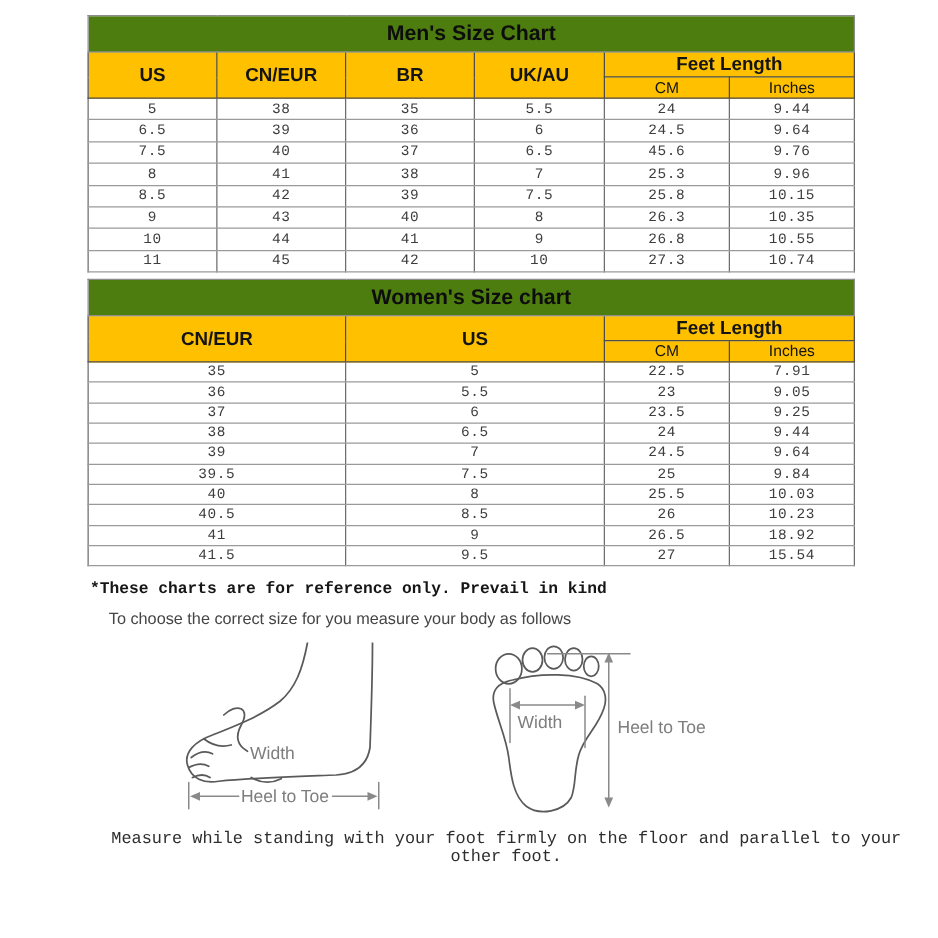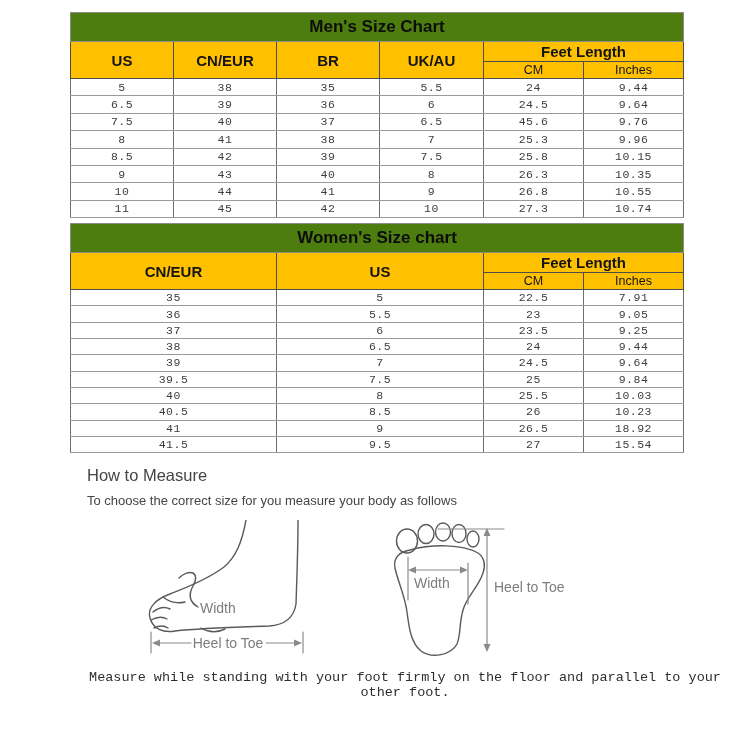--- a/index.html
+++ b/index.html
@@ -238,23 +238,23 @@
         <tr>
           <td>41.5</td>
           <td>9.5</td>
           <td>27</td>
           <td>15.54</td>
         </tr>
       </tbody>
   </table>
 
   <div class="notes">
+    <div>*These charts are for reference only. Prevail in kind</div>
   </div>
 
-  <div class="how-title">How to Measure</div>
   <div class="how-sub">To choose the correct size for you measure your body as follows</div>
 
   <div class="diagrams">
 
     <svg class="foot-side" width="170" height="140" viewBox="0 0 170 140" xmlns="http://www.w3.org/2000/svg">
       <path d="M103,0 C99,22 93,37 81,47 C64,60 42,68 27,74 C13,79 4,88 7,98 C10,109 20,113 32,111 C60,108 100,107 126,106 C142,105 151,97 153,84 C154,56 155,28 155,0"></path>
       <path d="M10,92 q9,-7 17,-3 M8,100 q9,-5 16,-1 M11,108 q8,-4 14,0 M20,77 q10,8 22,5"></path>
       <path d="M36,58 C46,48 58,52 50,66 C44,77 48,83 55,87"></path>
       <path d="M58,108 q12,7 24,1"></path>
       <text x="57" y="93">Width</text>

